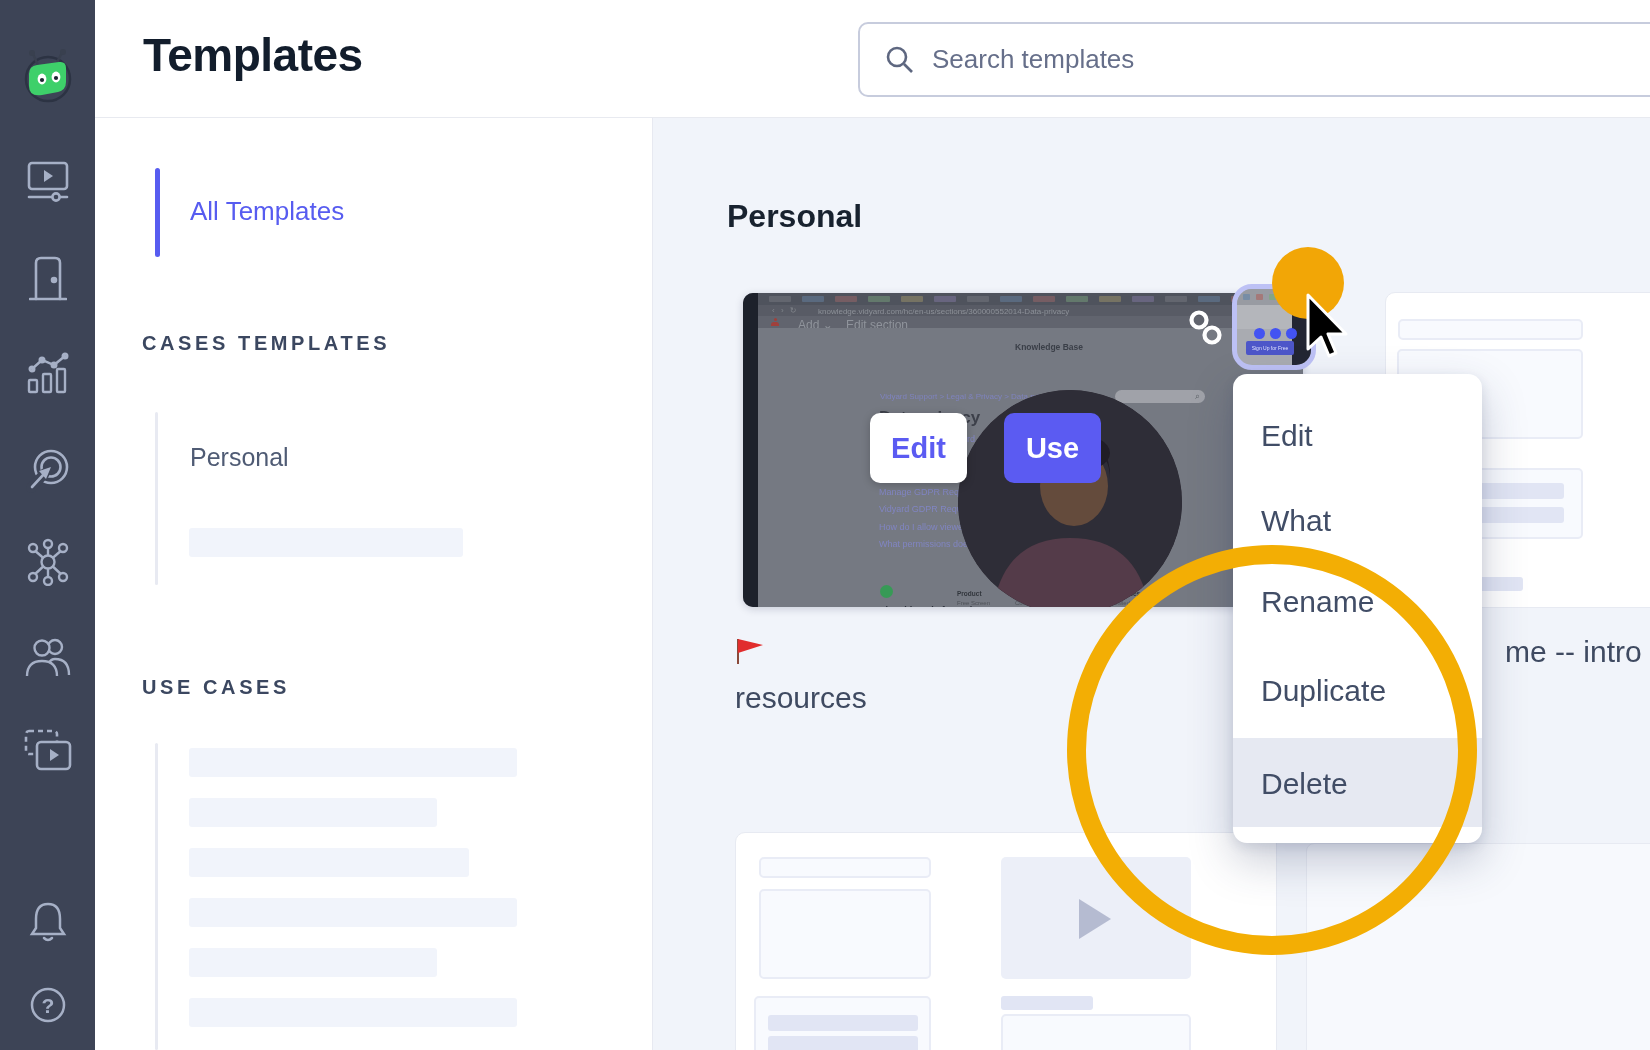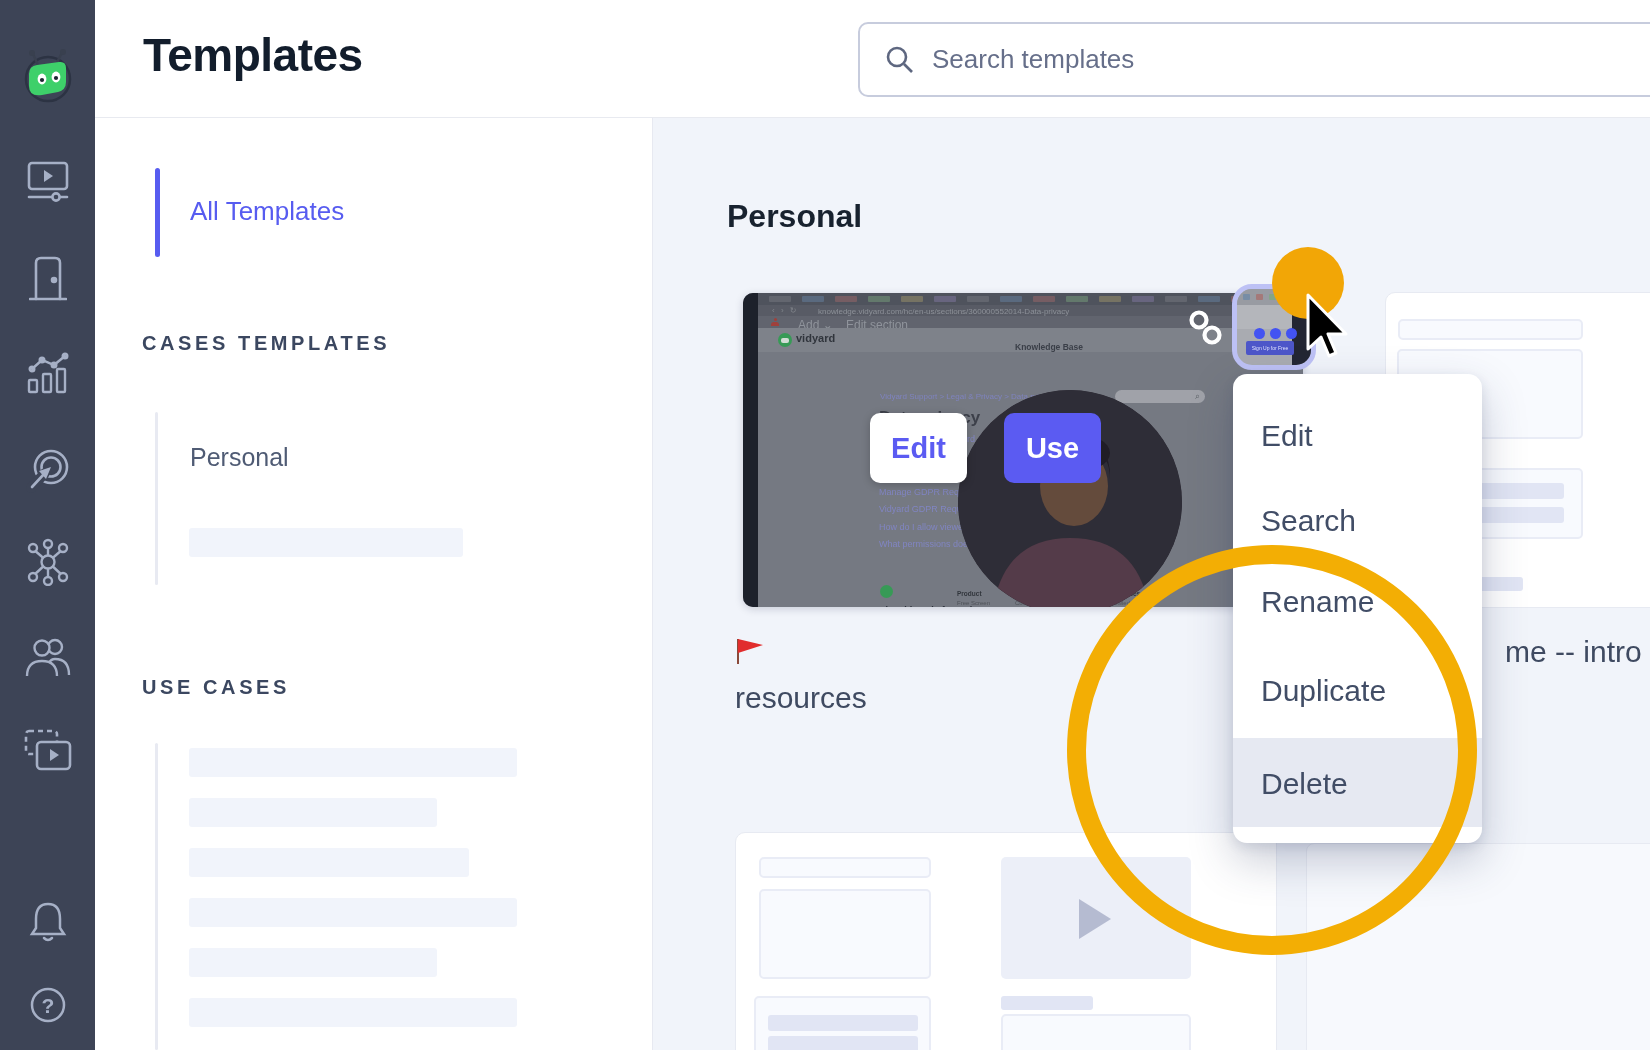--- a/index.html
+++ b/index.html
@@ -293,24 +293,20 @@
     </div>
     <div class="tbar">
       <span class="person">
           <i></i>
           <b></b>
         </span>
       <span class="tlabel" style="left:40px;">Add ⌄</span>
       <span class="tlabel" style="left:88px;">Edit section</span>
     </div>
     <div class="page">
-      <div class="navrow">
-        <span class="brandbot"></span>
-        <span class="brandname">vidyard</span>
-      </div>
       <div class="kb-label">Knowledge Base</div>
       <div class="kb-search">
           <span>⌕</span>
         </div>
       <div class="bcrumb">Vidyard Support &gt; Legal &amp; Privacy &gt; Data privacy</div>
       <div class="dp-head">Data privacy</div>
       <div class="dp-links">
           <div class="dp-link">What data does Vidyard collect about ‹</div>
           <div class="dp-link">Customer data retent</div>
           <div class="dp-link">GDPR Compliance</div>
@@ -369,21 +365,21 @@
     <div class="fb-dark"></div>
     <div class="fb-dot" style="left:17px;"></div>
     <div class="fb-dot" style="left:33px;"></div>
     <div class="fb-dot" style="left:49px;"></div>
     <div class="fb-signup">Sign Up for Free</div>
   </div>
 
   <div class="abs ctx-menu">
     <div class="ctx-active-row"></div>
     <div class="ctx-item" style="top:45px;">Edit</div>
-    <div class="ctx-item" style="top:130px;">Search</div>
+    <div class="ctx-item" style="top:130px;">What</div>
     <div class="ctx-item" style="top:211px;">Rename</div>
     <div class="ctx-item" style="top:300px;">Duplicate</div>
     <div class="ctx-item" style="top:393px;">Delete</div>
   </div>
 
   <div class="abs ring"></div>
   <div class="abs dot"></div>
   <svg class="abs cursor" width="46" height="66" viewBox="0 0 46 66">
     <path d="M4 2 L4 56 L17 44 L25 63 L32 60 L24 41 L42 41 Z" fill="#000" stroke="#fff" stroke-width="3" stroke-linejoin="round"></path>
   </svg>

